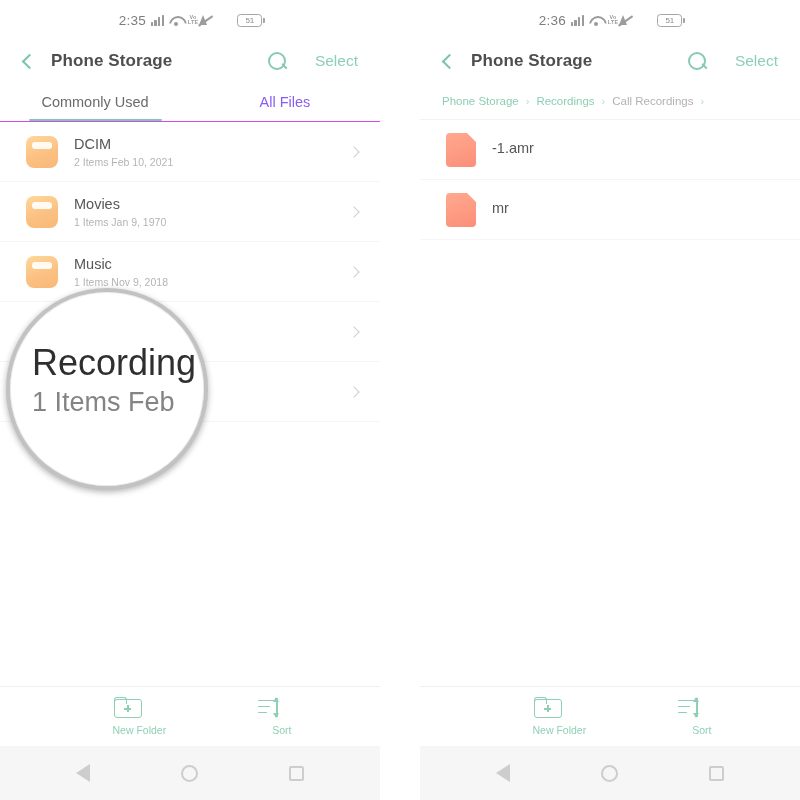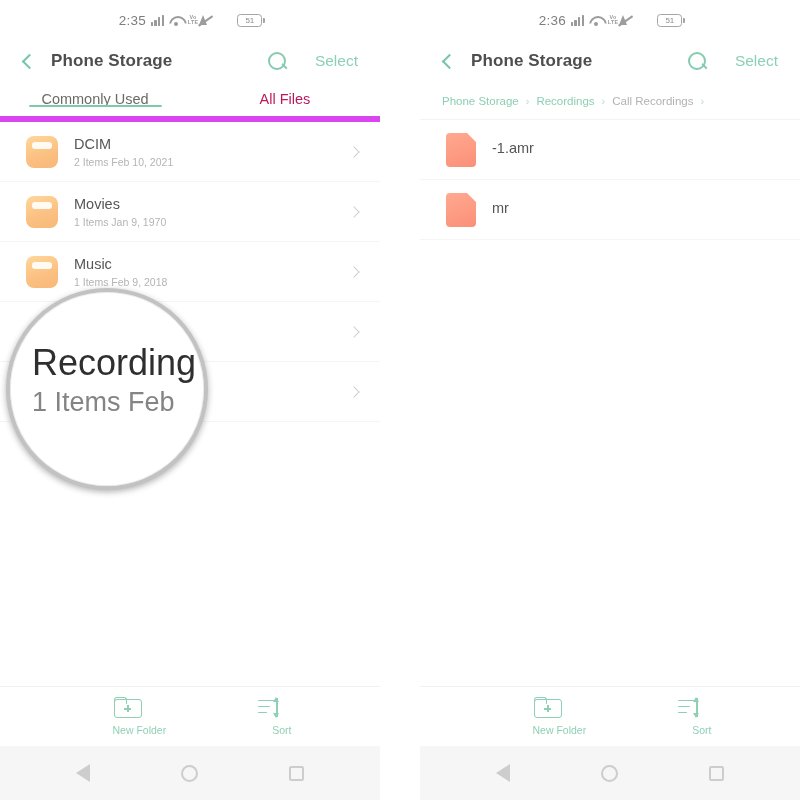--- a/index.html
+++ b/index.html
@@ -117,30 +117,29 @@
     font-size: 15.5px;
     color: #8ad0b4;
     margin-left: 14px;
     white-space: nowrap;
   }
 
   
   .tabs {
     display: flex;
     height: 40px;
-    border-bottom: 6px solid #d946ef;
-    align-items: center;
+    border-bottom: 1px solid #d946ef;
   }
   .tab {
     flex: 1;
     display: flex;
     align-items: center;
     justify-content: center;
     font-size: 14.5px;
-    color: #be185d;
+    color: #8b5cf6;
     position: relative;
   }
   .tab.active { color: #6a6a6a; }
   .tab.active::after{
     content:""; position:absolute; left:15%; right:15%; bottom:0;
     height: 2px; background: #7ecbab; border-radius: 1px;
   }
 
   
   .breadcrumb {
@@ -382,21 +381,21 @@
         <span class="row-text">
           <div class="row-title">Movies</div>
           <div class="row-sub">1 Items  Jan 9, 1970</div>
         </span>
         <span class="row-chevron"></span>
       </div>
       <div class="file-row">
         <span class="folder-icon"></span>
         <span class="row-text">
           <div class="row-title">Music</div>
-          <div class="row-sub">1 Items  Feb 9, 2018</div>
+          <div class="row-sub">1 Items  Nov 9, 2018</div>
         </span>
         <span class="row-chevron"></span>
       </div>
       <div class="file-row">
         <span class="row-text"></span>
         <span class="row-chevron"></span>
       </div>
       <div class="file-row">
         <span class="row-text"></span>
         <span class="row-chevron"></span>

